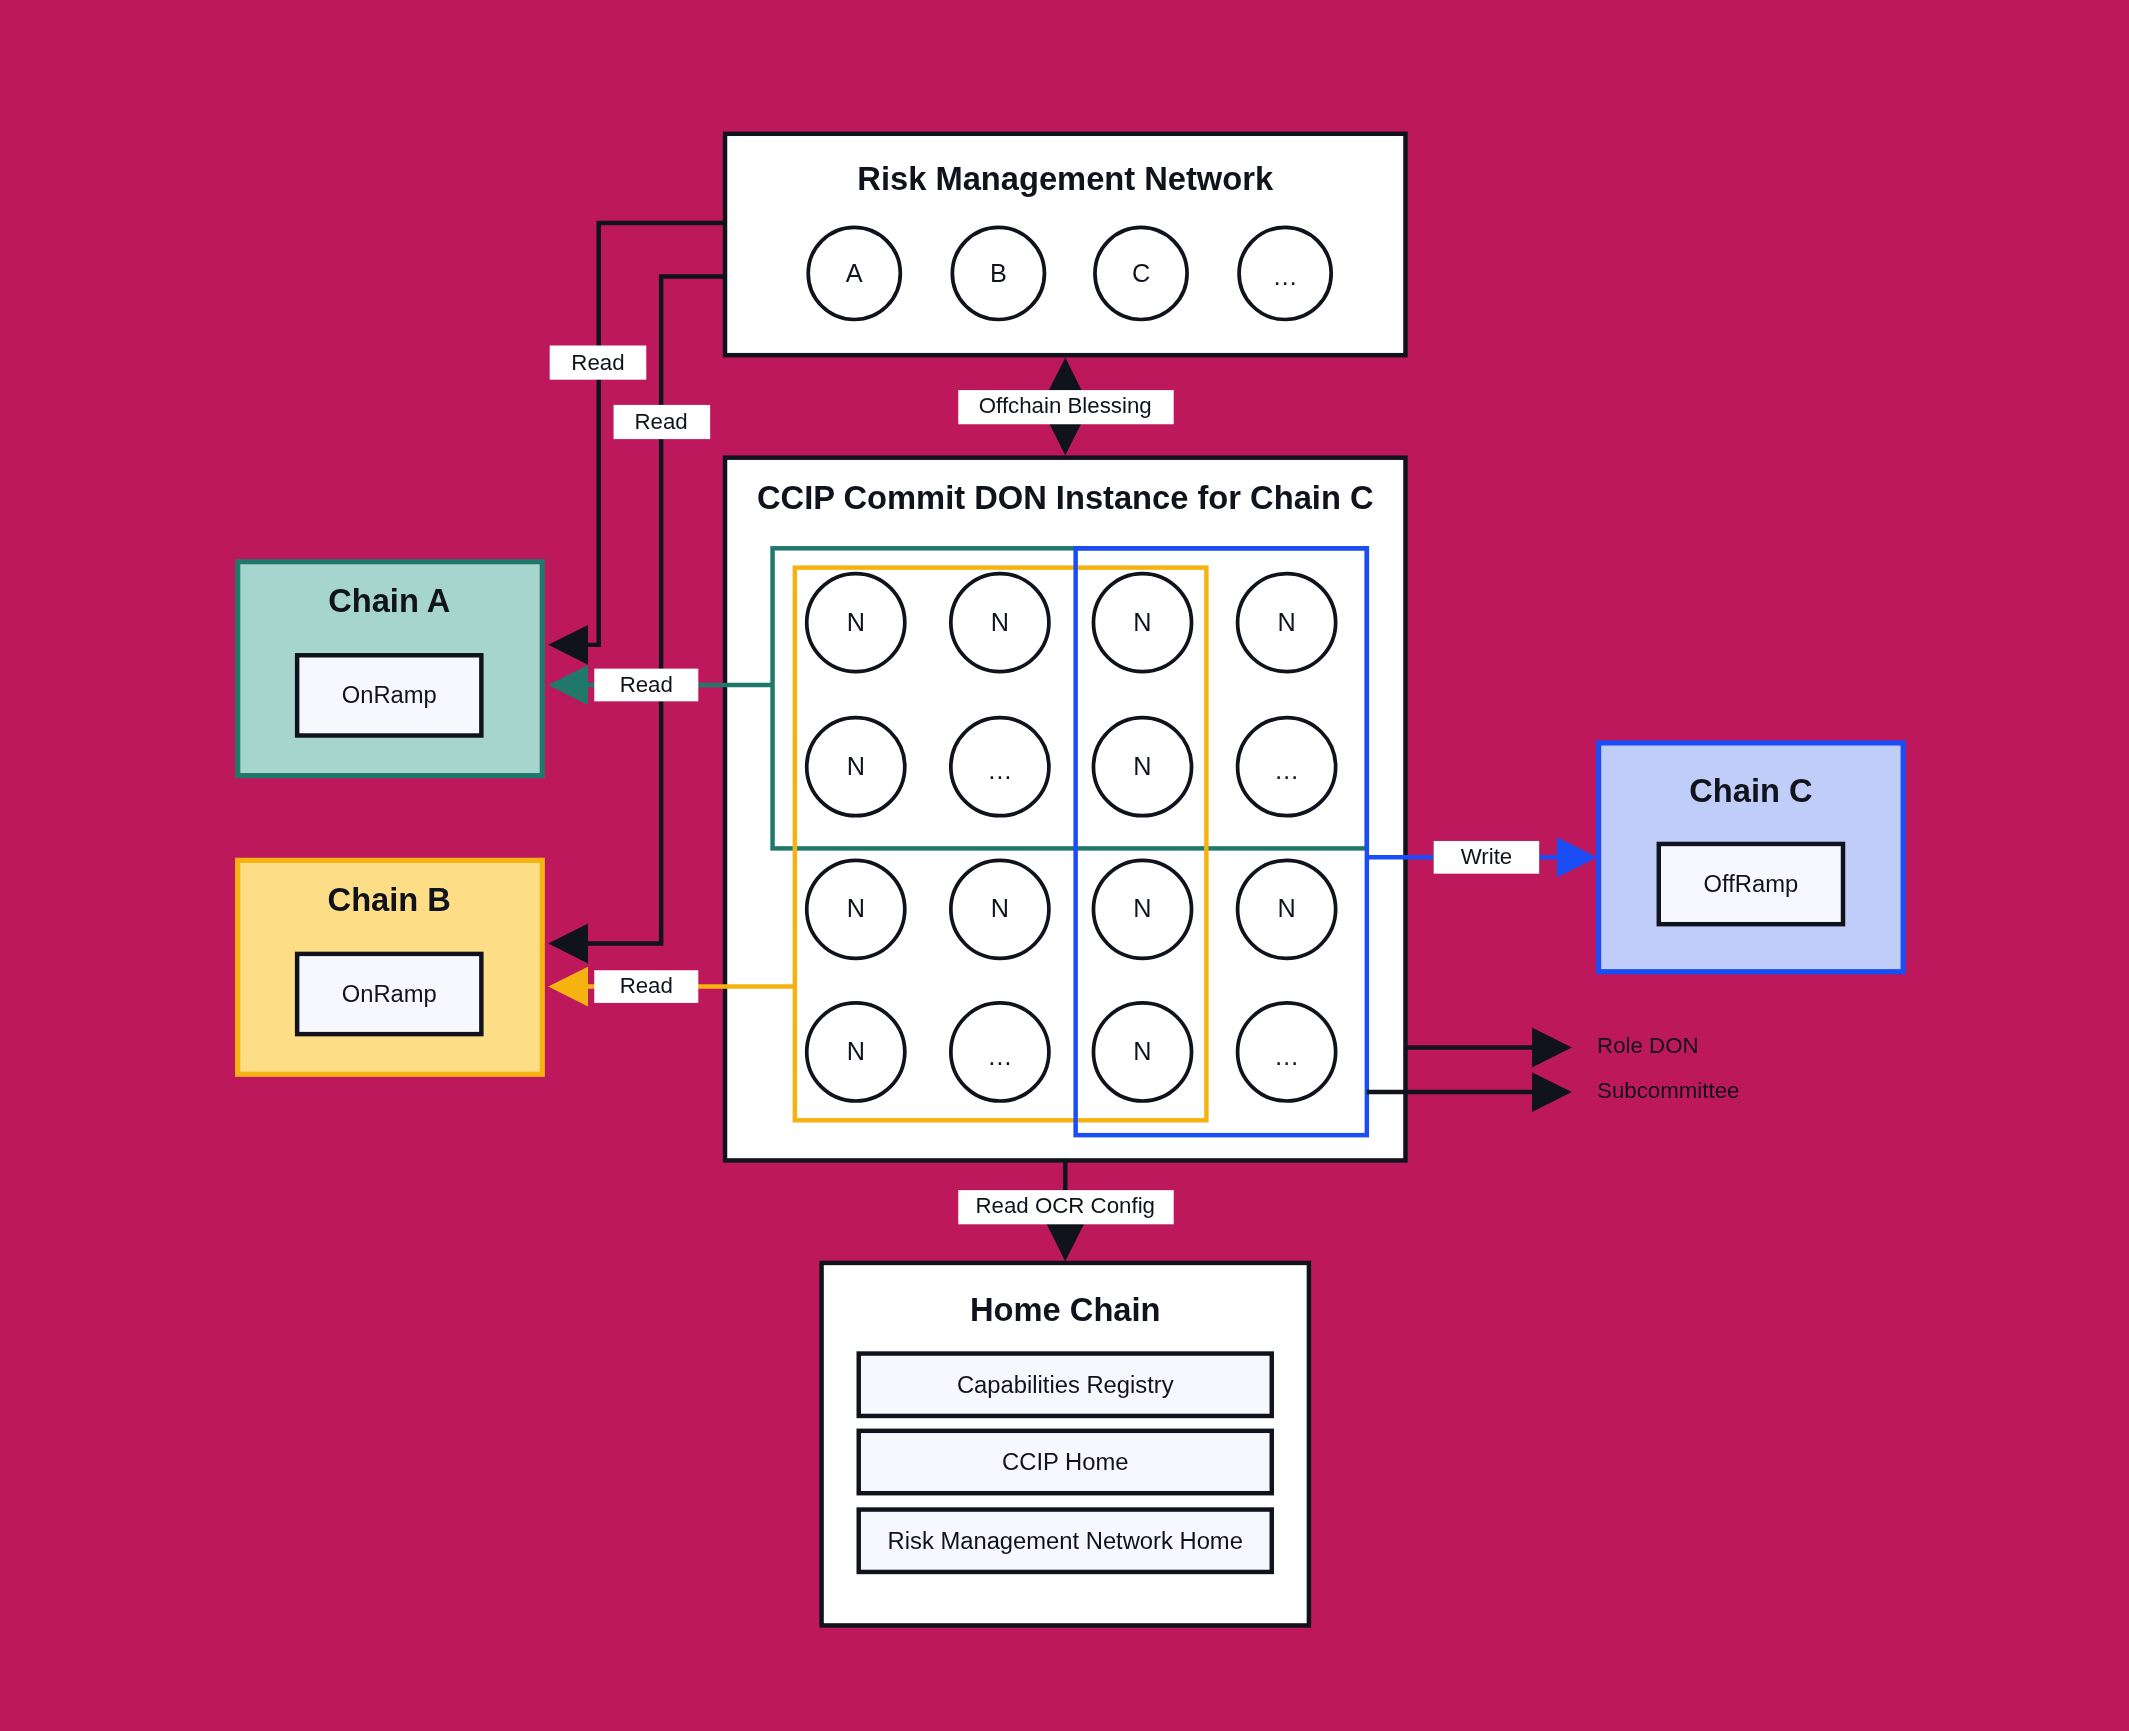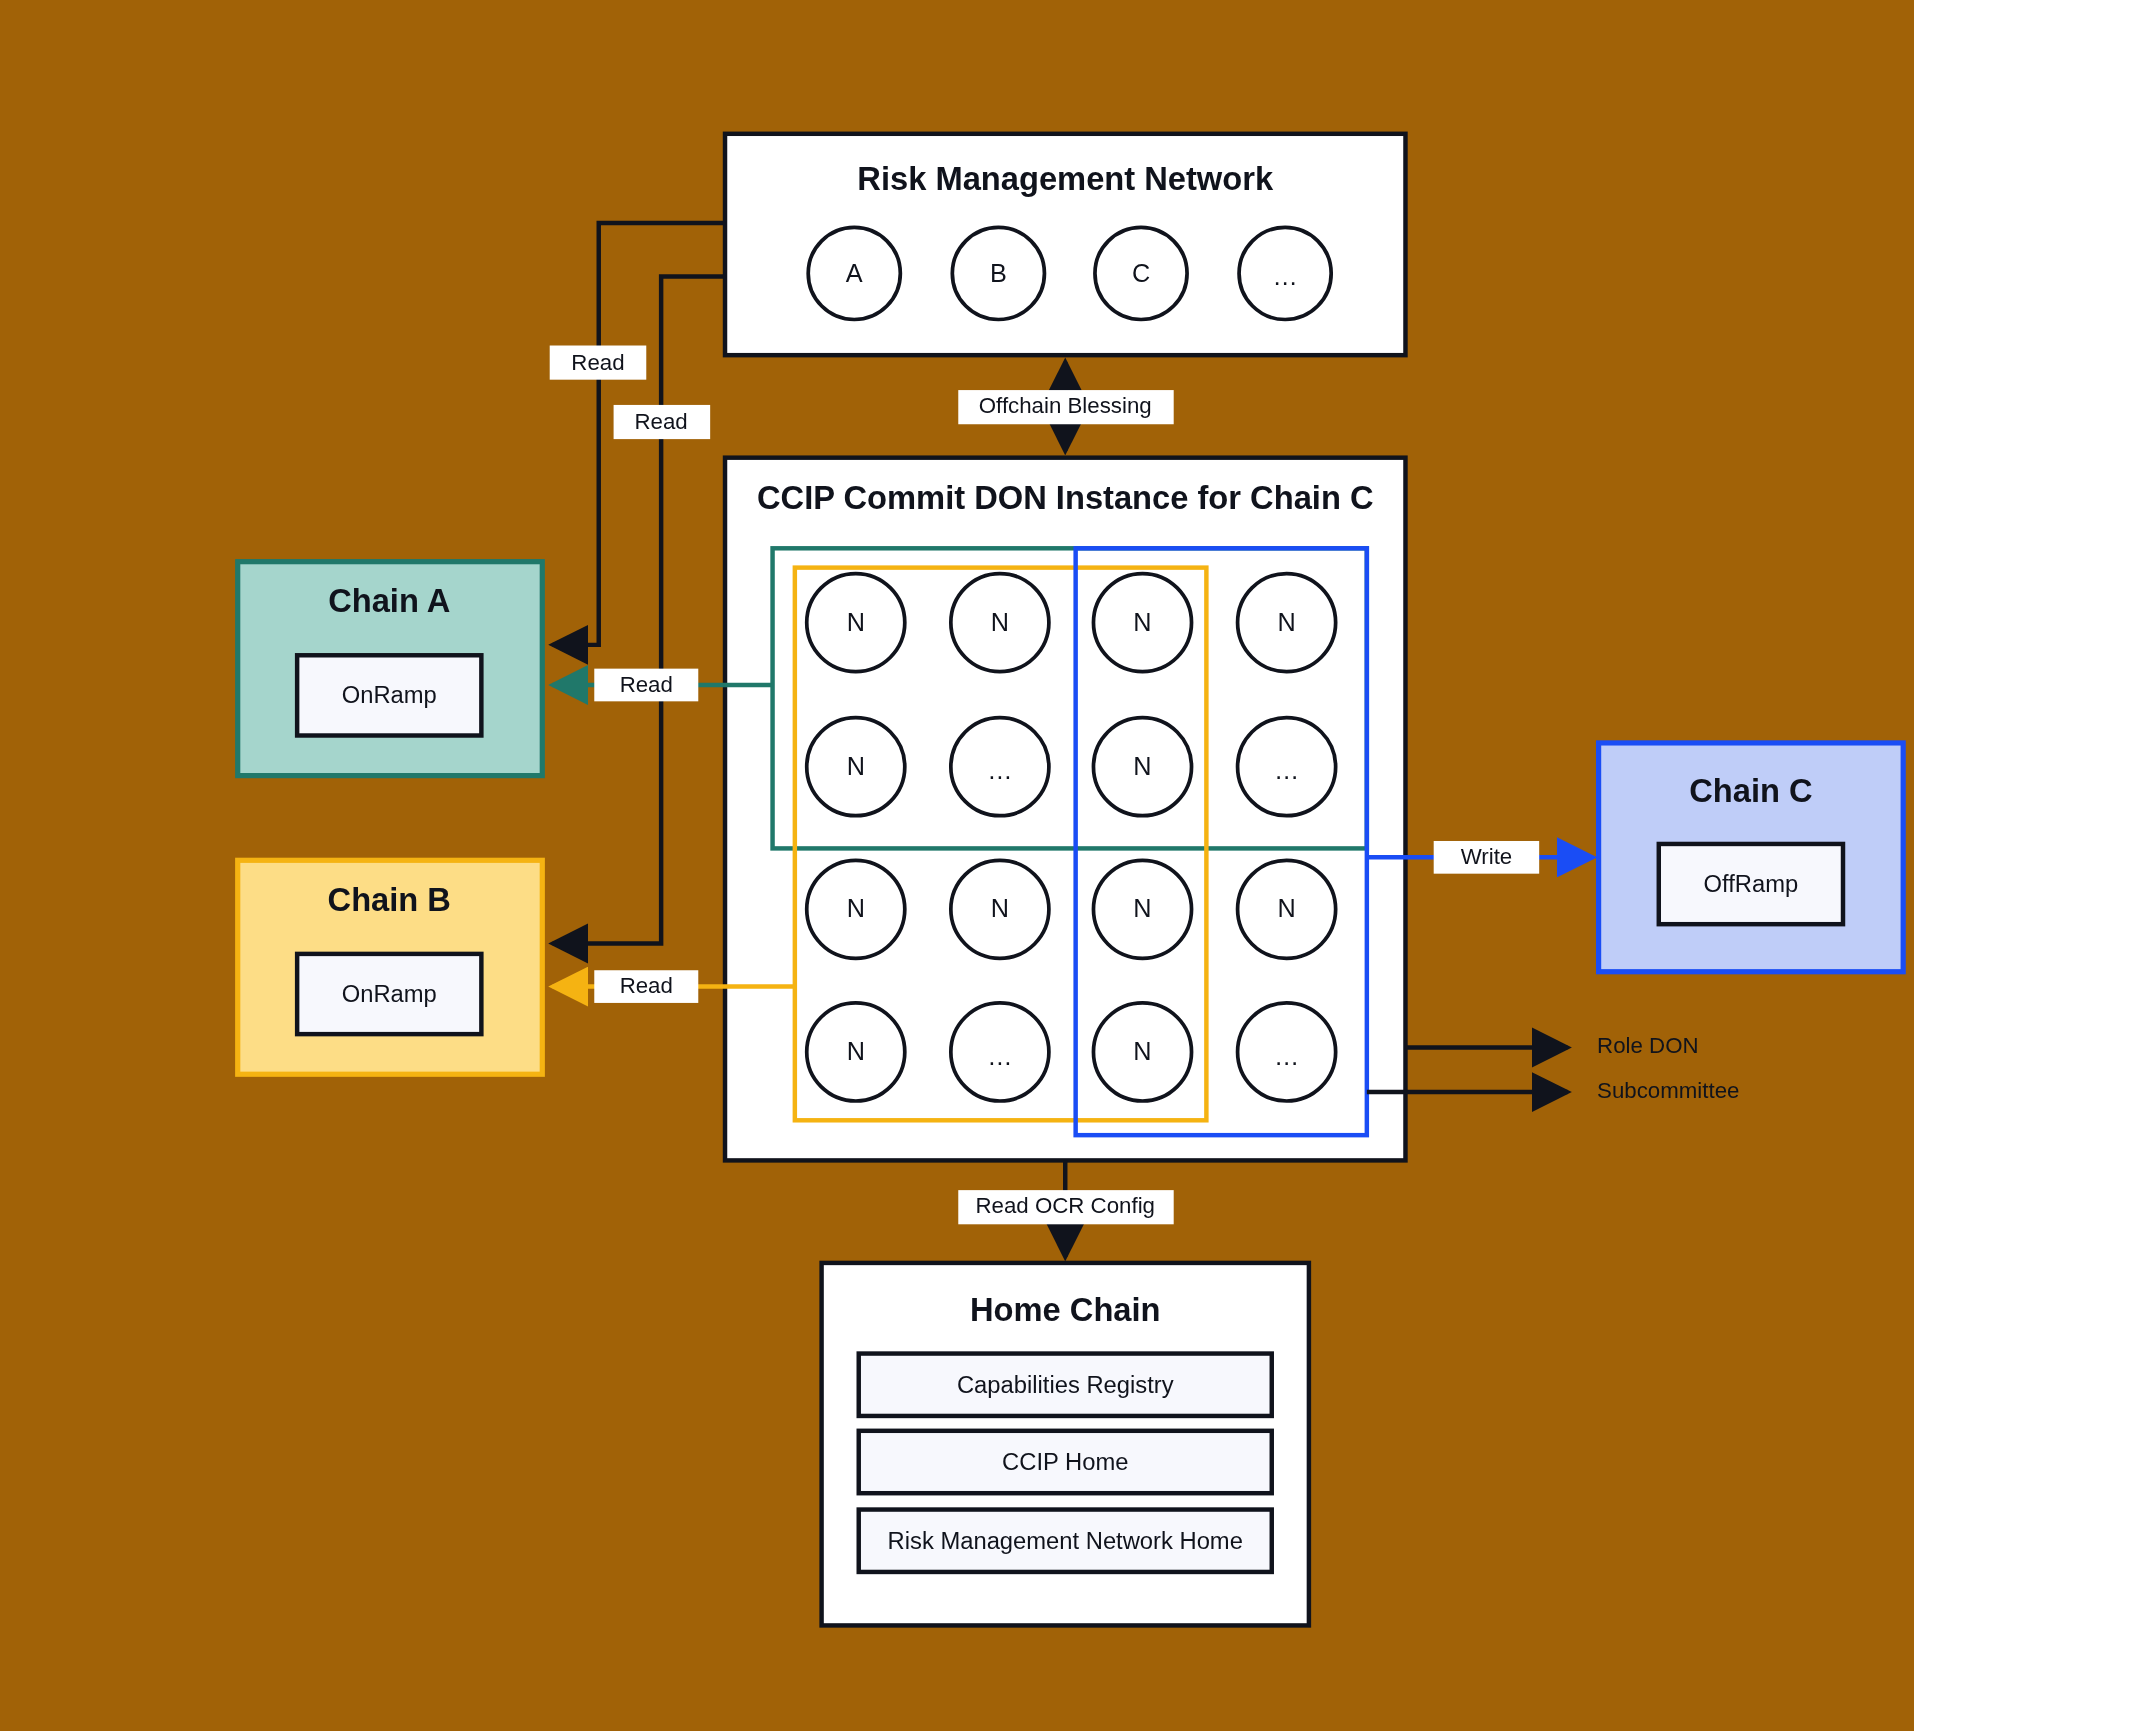--- a/index.html
+++ b/index.html
@@ -1,17 +1,17 @@
 <!DOCTYPE html>
 <html style="font-size:12px"><head>
 <meta charset="utf-8">
 <style>
   html,body{margin:0;padding:0;background:#ffffff;}
   body{width:2129px;height:1731px;font-family:"Liberation Sans",sans-serif;overflow:hidden;}
-  #stage{position:relative;width:1914px;height:1731px;background:#a16207;}
+  #stage{position:relative;width:2129px;height:1731px;background:#be185d;}
   svg.diagram{position:absolute;left:0;top:0;width:2129px;height:1731px;display:block;}
   text{font-family:"Liberation Sans",sans-serif;fill:#10131c;}
   .box-title{font-size:44px;font-weight:bold;text-anchor:middle;dominant-baseline:middle;}
   .node-label{font-size:34px;text-anchor:middle;dominant-baseline:middle;}
   .inner-label{font-size:32px;text-anchor:middle;dominant-baseline:middle;}
   .edge-label{font-size:30px;text-anchor:middle;dominant-baseline:middle;}
   .edge-label-left{font-size:30px;text-anchor:start;dominant-baseline:middle;}
   .hard-rect{fill:#ffffff;stroke:#10131c;stroke-width:6;}
   .inner-rect{fill:#f7f8fd;stroke:#10131c;stroke-width:6;}
   .node-circle{fill:#ffffff;stroke:#10131c;stroke-width:5;}

